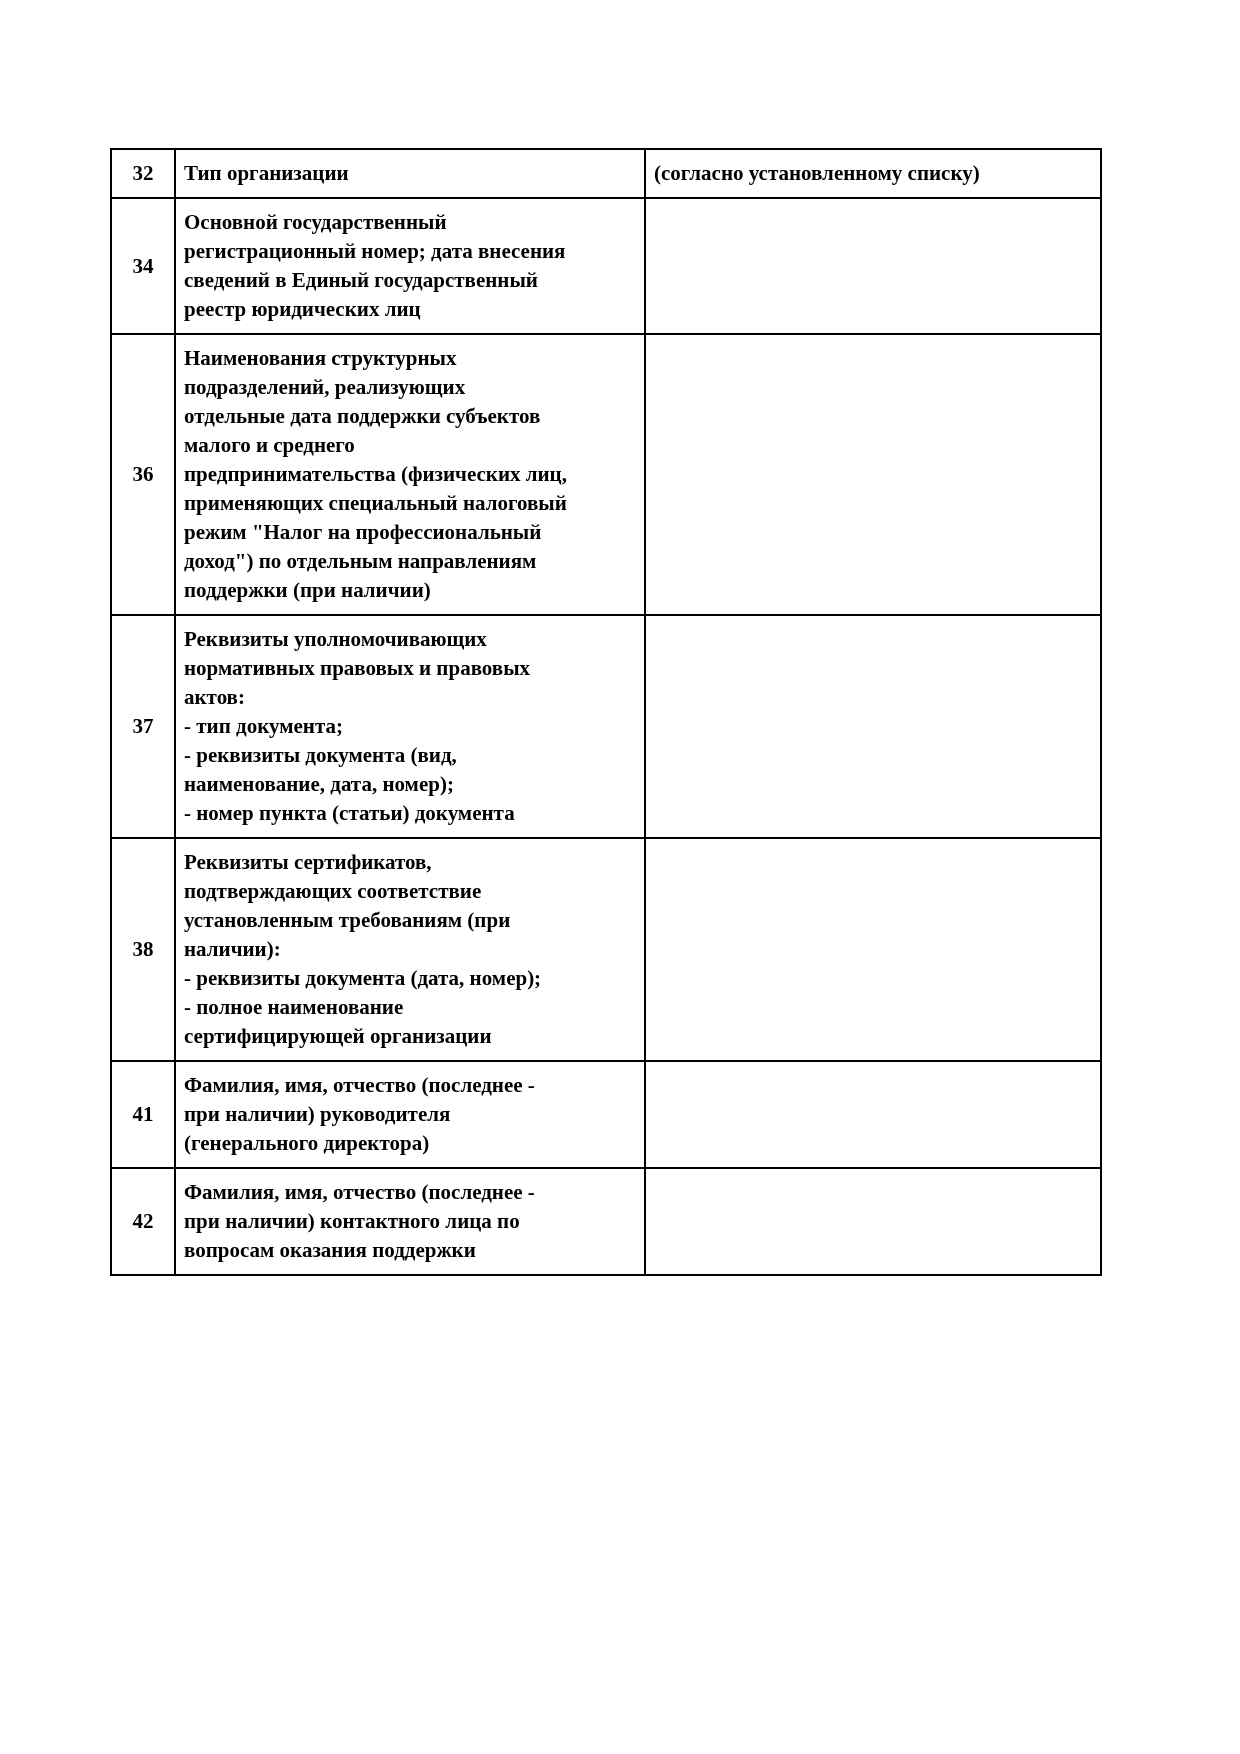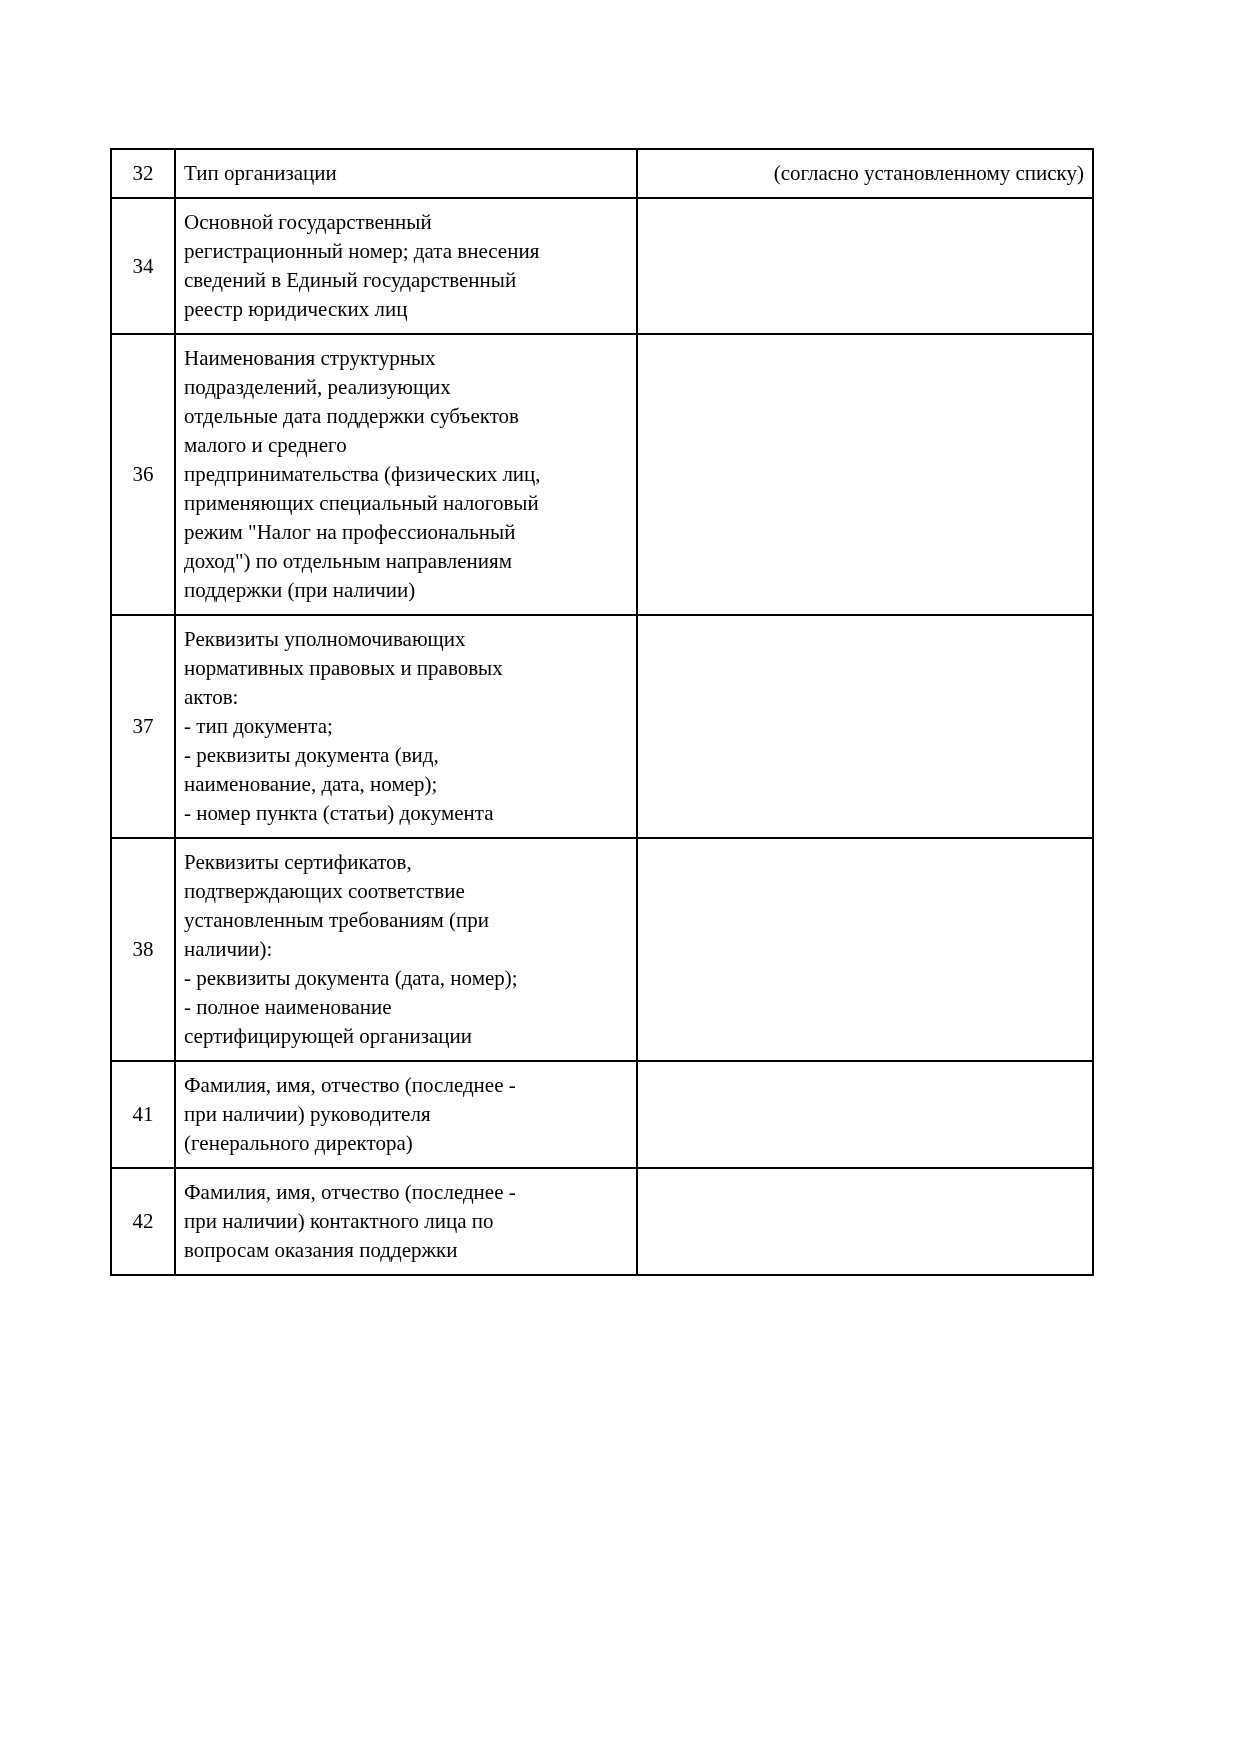--- a/index.html
+++ b/index.html
@@ -13,20 +13,21 @@
     position: relative;
     font-family: "Liberation Serif", serif;
     color: #000000;
   }
   .page {
     position: absolute;
     left: 0; top: 0;
     width: 1240px;
     height: 1754px;
     background: #ffffff;
+    font-weight: bold;
   }
   table.form-table {
     position: absolute;
     left: 110px;
     top: 148px;
     width: 942px;
     border-collapse: collapse;
     table-layout: fixed;
   }
   table.form-table td {
@@ -36,29 +37,29 @@
     line-height: 29px;
     color: #000000;
   }
   td.num {
     width: 58px;
     text-align: center;
     padding: 9px 2px;
   }
   td.label {
     width: 446px;
-    padding: 9px 6px 9px 8px;
+    padding: 9px 14px 9px 8px;
     white-space: pre-line;
     text-align: left;
   }
   td.value {
     width: 438px;
     padding: 9px 8px;
     white-space: pre-line;
-    text-align: right;
+    text-align: left;
   }
 </style>
 </head>
 <body>
 
 <div class="page">
   <table class="form-table">
     <tbody>
       <tr>
         <td class="num">32</td>

